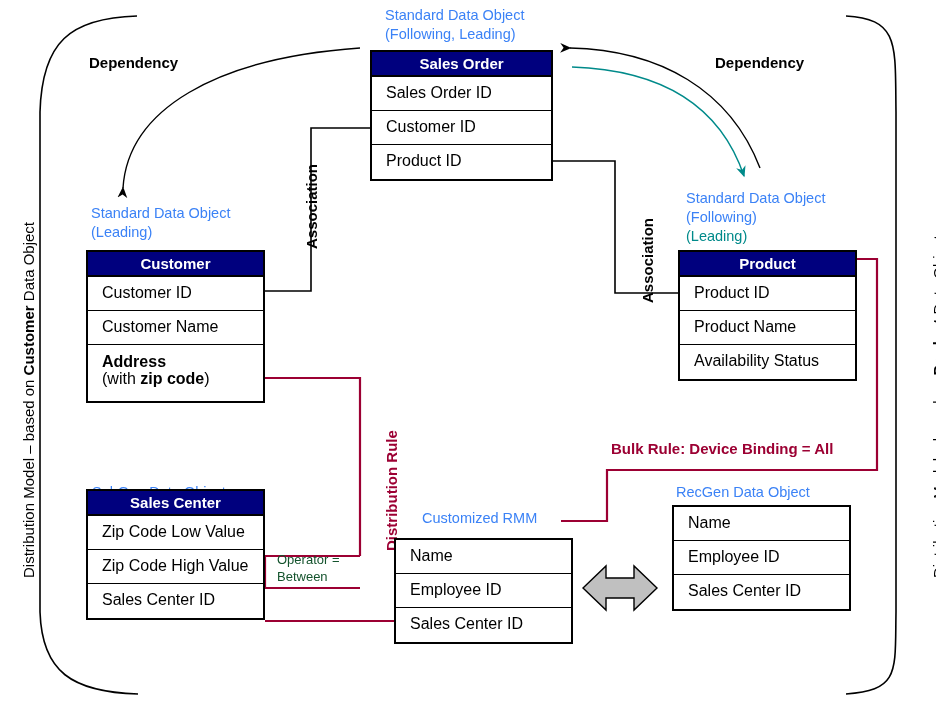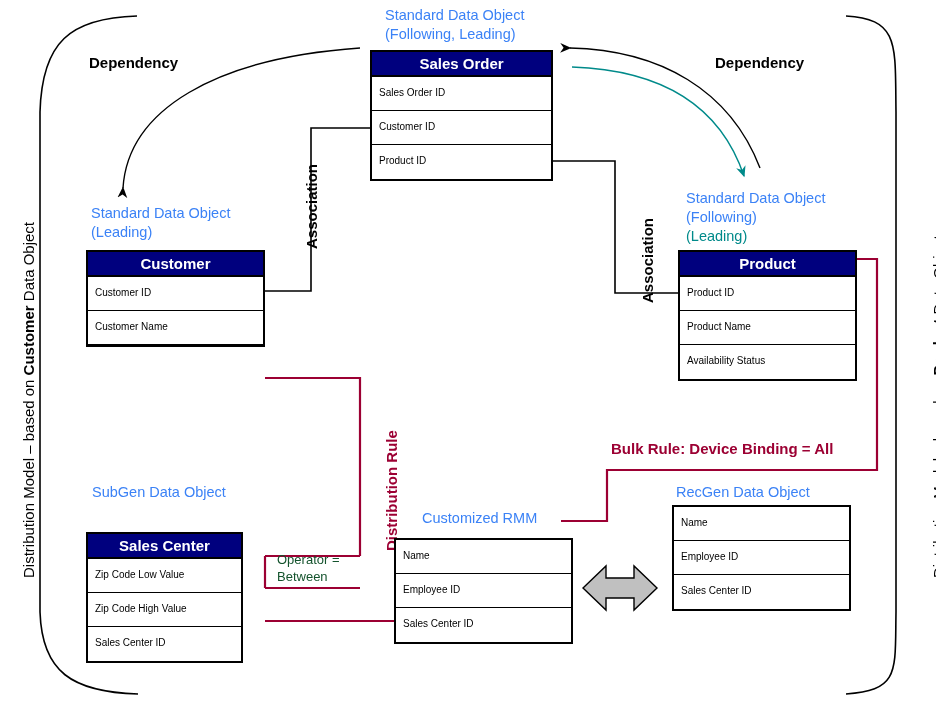--- a/index.html
+++ b/index.html
@@ -41,24 +41,24 @@
     font-size: 15px;
     text-align: center;
     line-height: 24px;
     height: 25px;
     border-bottom: 2px solid #000000;
     box-sizing: border-box;
     white-space: nowrap;
   }
   .entity .row {
     color: #000000;
-    font-size: 10px;
+    font-size: 16px;
     line-height: 32px;
     height: 34px;
-    padding-left: 7px;
+    padding-left: 14px;
     border-bottom: 1px solid #000000;
     box-sizing: border-box;
     white-space: nowrap;
     overflow: hidden;
   }
   .entity .row.last { border-bottom: none; }
   .entity .row.tall {
     height: 56px;
     line-height: 17px;
     padding-top: 8px;
@@ -214,30 +214,31 @@
     <div class="hdr">Sales Order</div>
     <div class="row">Sales Order ID</div>
     <div class="row">Customer ID</div>
     <div class="row last">Product ID</div>
   </div>
 
   <div class="entity" style="left:86px; top:250px; width:179px;">
     <div class="hdr">Customer</div>
     <div class="row">Customer ID</div>
     <div class="row">Customer Name</div>
+    <div class="row tall last"><b>Address</b><br><span>(with </span><b>zip code</b><span>)</span></div>
   </div>
 
   <div class="entity" style="left:678px; top:250px; width:179px;">
     <div class="hdr">Product</div>
     <div class="row">Product ID</div>
     <div class="row">Product Name</div>
     <div class="row last">Availability Status</div>
   </div>
 
-  <div class="entity" style="left:86px; top:532px; width:157px;">
+  <div class="entity" style="left:86px; top:489px; width:179px;">
     <div class="hdr">Sales Center</div>
     <div class="row">Zip Code Low Value</div>
     <div class="row">Zip Code High Value</div>
     <div class="row last">Sales Center ID</div>
   </div>
 
   <div class="entity" style="left:394px; top:538px; width:179px;">
     <div class="row">Name</div>
     <div class="row">Employee ID</div>
     <div class="row last">Sales Center ID</div>

